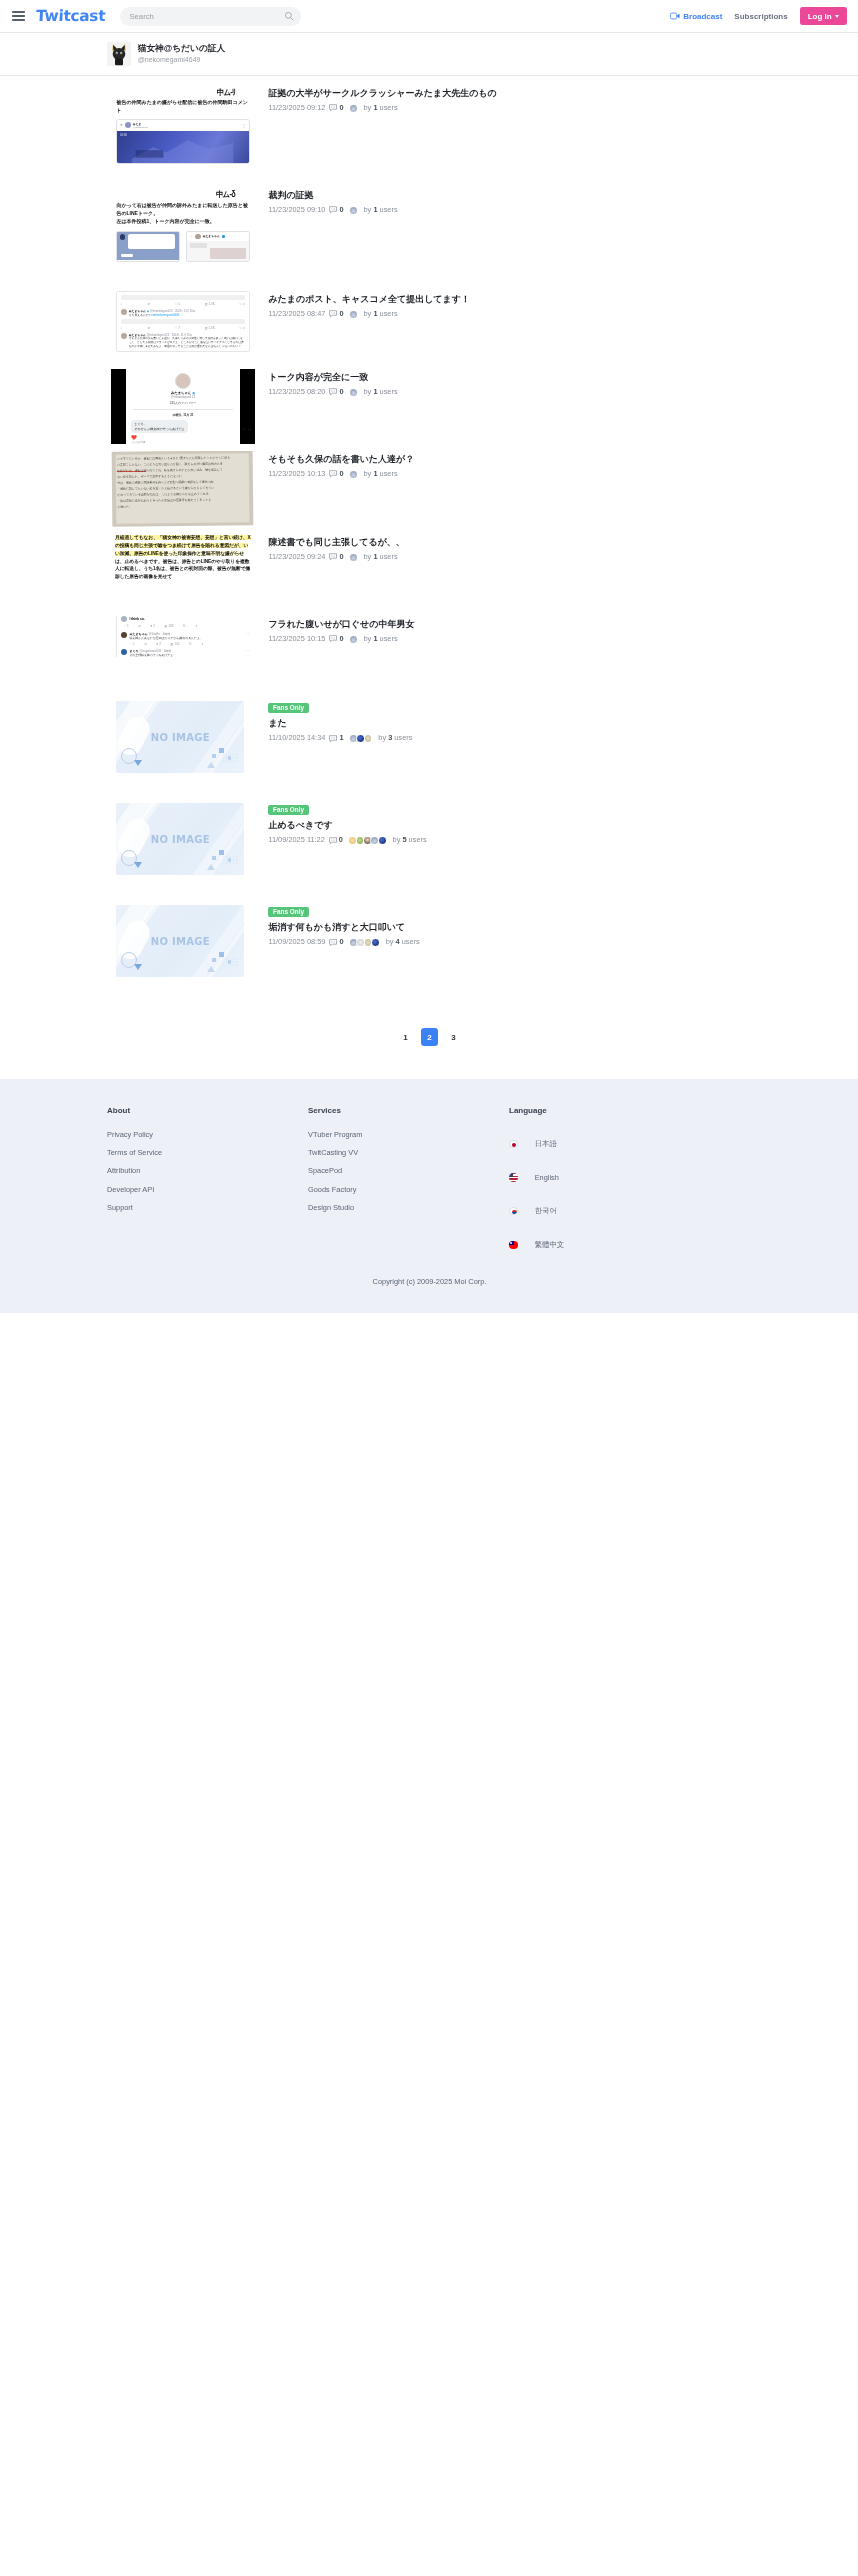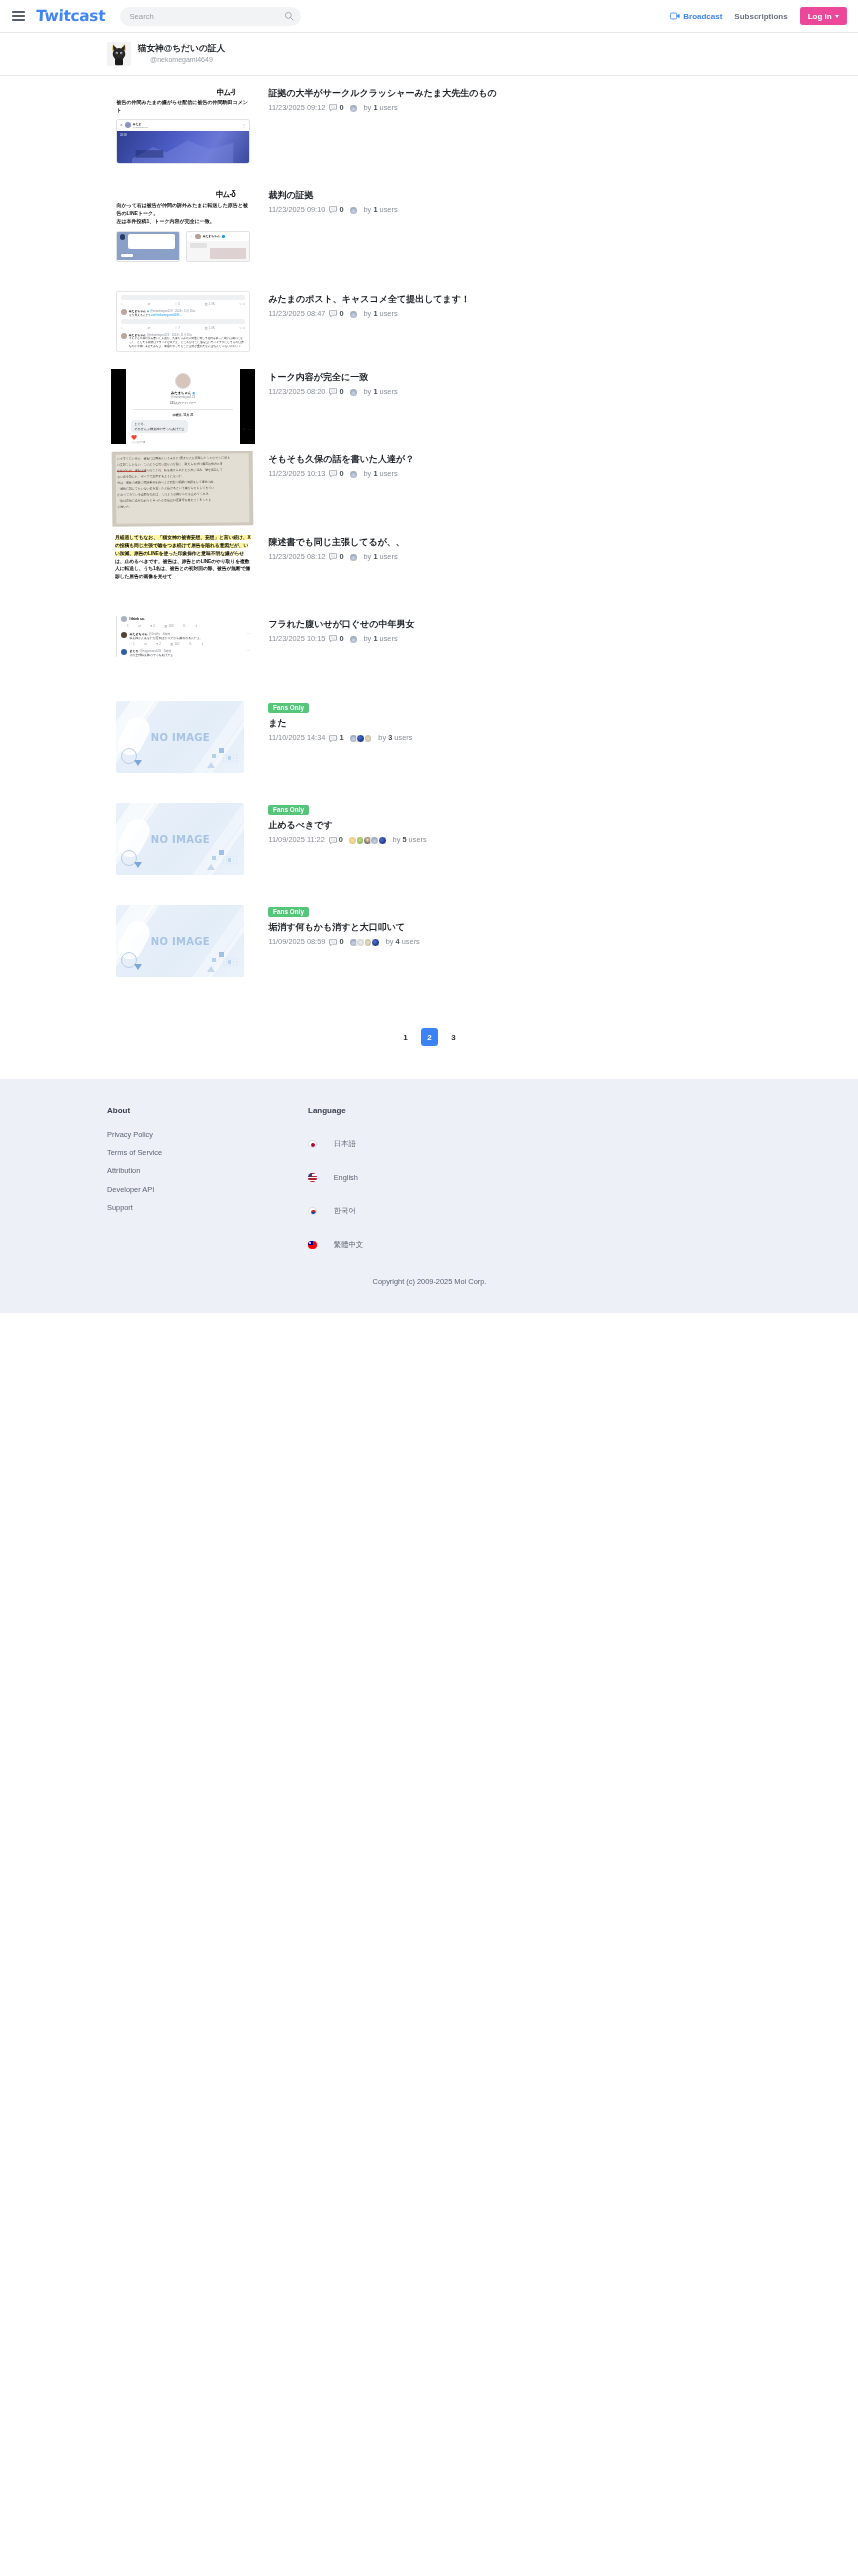--- a/index.html
+++ b/index.html
@@ -100,21 +100,20 @@
 
   
   .profile-bar {
     height: 43px;
     border-bottom: 0.7px solid #e6e8eb;
     display: flex;
     align-items: center;
     padding: 0 0 0 107px;
     background: #fff;
     position: relative;
-    text-align: center;
   }
   .avatar {
     width: 24px; height: 24px;
     border-radius: 2px;
     overflow: hidden;
     flex: 0 0 auto;
     margin-right: 6.7px;
     background: #efefef;
   }
   .profile-names { display: flex; flex-direction: column; justify-content: center; }
@@ -615,21 +614,21 @@
     <div class="thumb" style="height:79px;">
       <div style="margin:0 8px;height:75px;background:#fff;overflow:hidden;position:relative;">
         <div style="font-size:4.8px;line-height:1.62;color:#111;font-weight:bold;letter-spacing:-0.1px;">
           <span style="background:#fdf5a2">月経過してもなお、「猫女神の被害妄想、妄想」と言い続け、Xの投稿も同じ主張で嘘をつき続けて原告を陥れる意図だが、いい加減、原告のLINEを</span><span style="background:#fdf8cf">使った印象操作と意味不明な嫌がらせ</span>は、止めるべきです。被告は、原告とのLINEのやり取りを複数人に転送し、うち1名は、被告との初対面の際、被告が無断で撮影した原告の画像を見せて
         </div>
       </div>
     </div>
     <div class="post-info">
       <div class="post-title">陳述書でも同じ主張してるが、、</div>
       <div class="post-meta">
-        <span class="post-date">11/23/2025 08:12</span>
+        <span class="post-date">11/23/2025 09:24</span>
         <span class="cmt-group">
           <svg width="8" height="7.4" viewBox="0 0 16 14">
             <path d="M1 1h14v9H7l-4 3V10H1z" fill="none" stroke="#8a9099" stroke-width="1.4" stroke-linejoin="round"></path>
             <circle cx="5" cy="5.5" r="0.9" fill="#8a9099"></circle>
               <circle cx="8" cy="5.5" r="0.9" fill="#8a9099"></circle>
               <circle cx="11" cy="5.5" r="0.9" fill="#8a9099"></circle>
           </svg>
           <span class="cmt-count">0</span>
         </span>
         <span class="avatars">
@@ -866,20 +865,28 @@
 
     <div class="fcol">
       <h4>About</h4>
       <a>Privacy Policy</a>
       <a>Terms of Service</a>
       <a>Attribution</a>
       <a>Developer API</a>
       <a>Support</a>
     </div>
 
+    <div class="fcol">
+      <h4>Services</h4>
+      <a>VTuber Program</a>
+      <a>TwitCasting VV</a>
+      <a>SpacePod</a>
+      <a>Goods Factory</a>
+      <a>Design Studio</a>
+    </div>
 
 
     <div class="fcol lang">
       <h4>Language</h4>
 
       <div class="lang-item">
         <span class="flag" style="background:#fff;border:0.3px solid #d9dde5;">
           <span style="position:absolute;left:2.1px;top:2.1px;width:4px;height:4px;border-radius:50%;background:#bc002d;display:block"></span>
         </span>
         <span>日本語</span>

